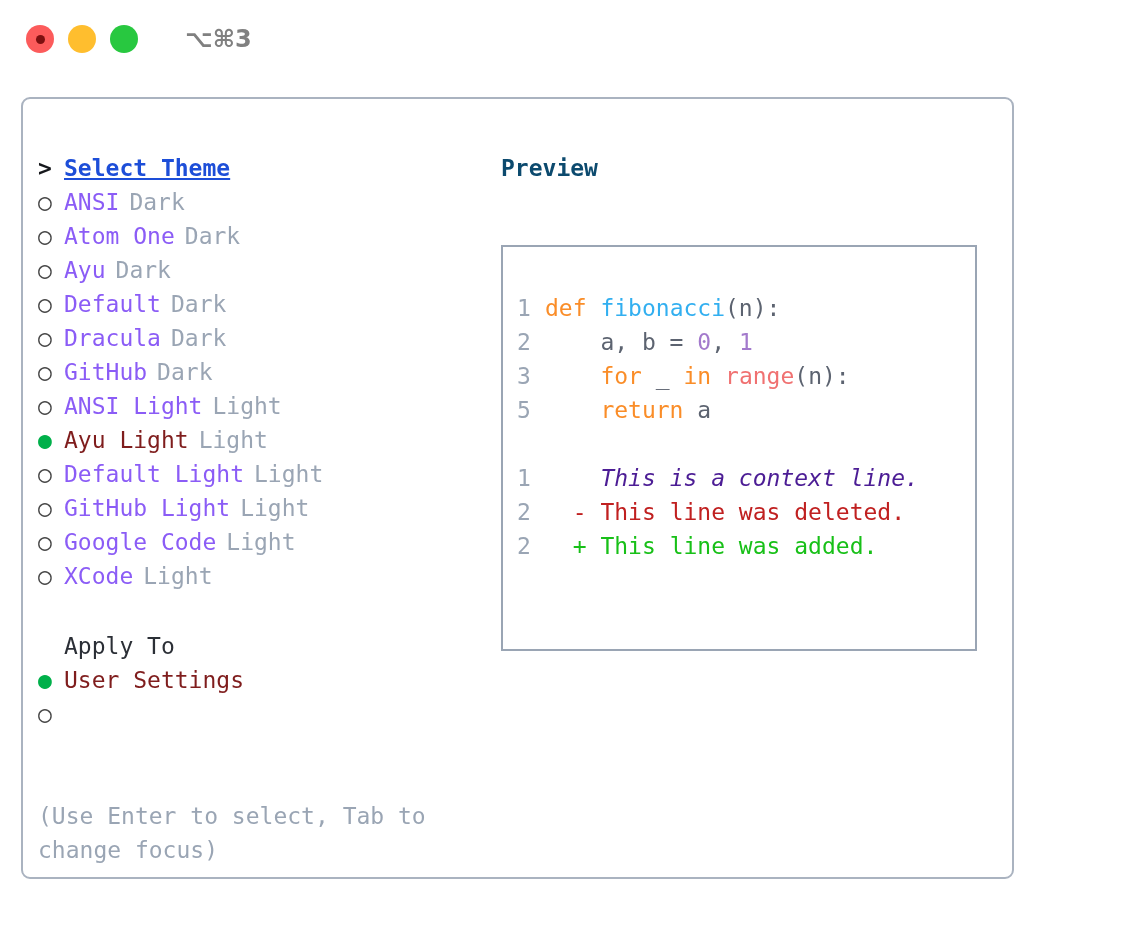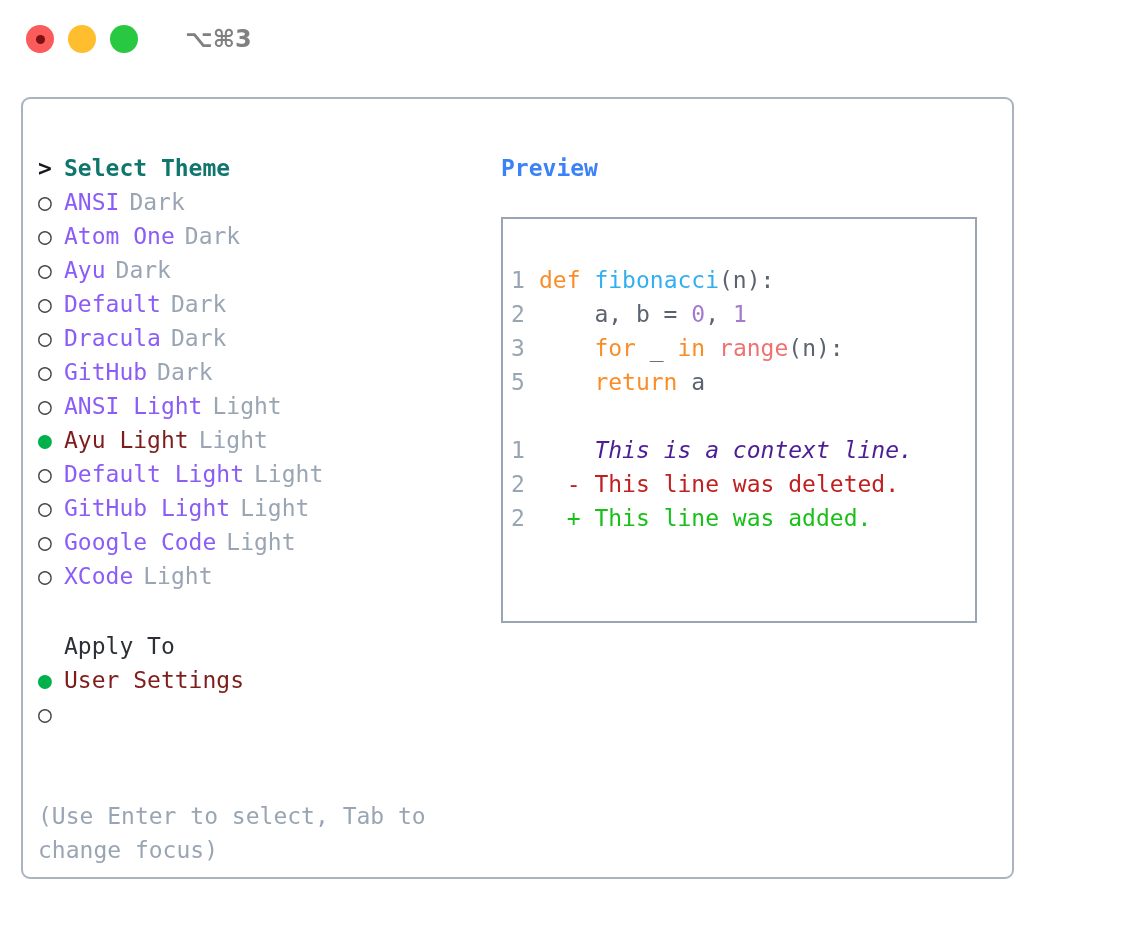--- a/index.html
+++ b/index.html
@@ -106,21 +106,22 @@
     width: 26px;
     flex: 0 0 26px;
     color: #4a4a4a;
     font-size: 23px;
   }
   .marker.sel { color: #00b04a; }
   .marker.blank { color: transparent; }
 
   .title-row .label {
     font-weight: bold;
-    color: #0f766e;
+    color: #1d4ed8;
+    text-decoration: underline;
   }
   .title-row .marker { color: #16181c; font-weight: bold; }
 
   .subtitle-row .label {
     color: #2b2f36;
     font-weight: normal;
   }
 
   .label { color: #8b5cf6; }
   .label.selected { color: #7f1d1d; }
@@ -144,31 +145,31 @@
   
   #right-col {
     position: absolute;
     left: 478px;
     top: 52px;
     width: 490px;
   }
   #preview-title {
     font-size: 23px;
     font-weight: bold;
-    color: #3b82f6;
-    line-height: 34px;
-    margin: 0 0 32px 0;
+    color: #0c4a6e;
+    line-height: 34px;
+    margin: 0 0 60px 0;
   }
   #preview-box {
     width: 476px;
     height: 406px;
     border: 2px solid #9aa5b4;
     box-sizing: border-box;
     background: #ffffff;
-    padding: 44px 0 0 8px;
+    padding: 44px 0 0 14px;
   }
   .code-line {
     font-size: 23px;
     line-height: 34px;
     white-space: pre;
     display: block;
   }
   .lineno {
     color: #9aa5b4;
     display: inline-block;

